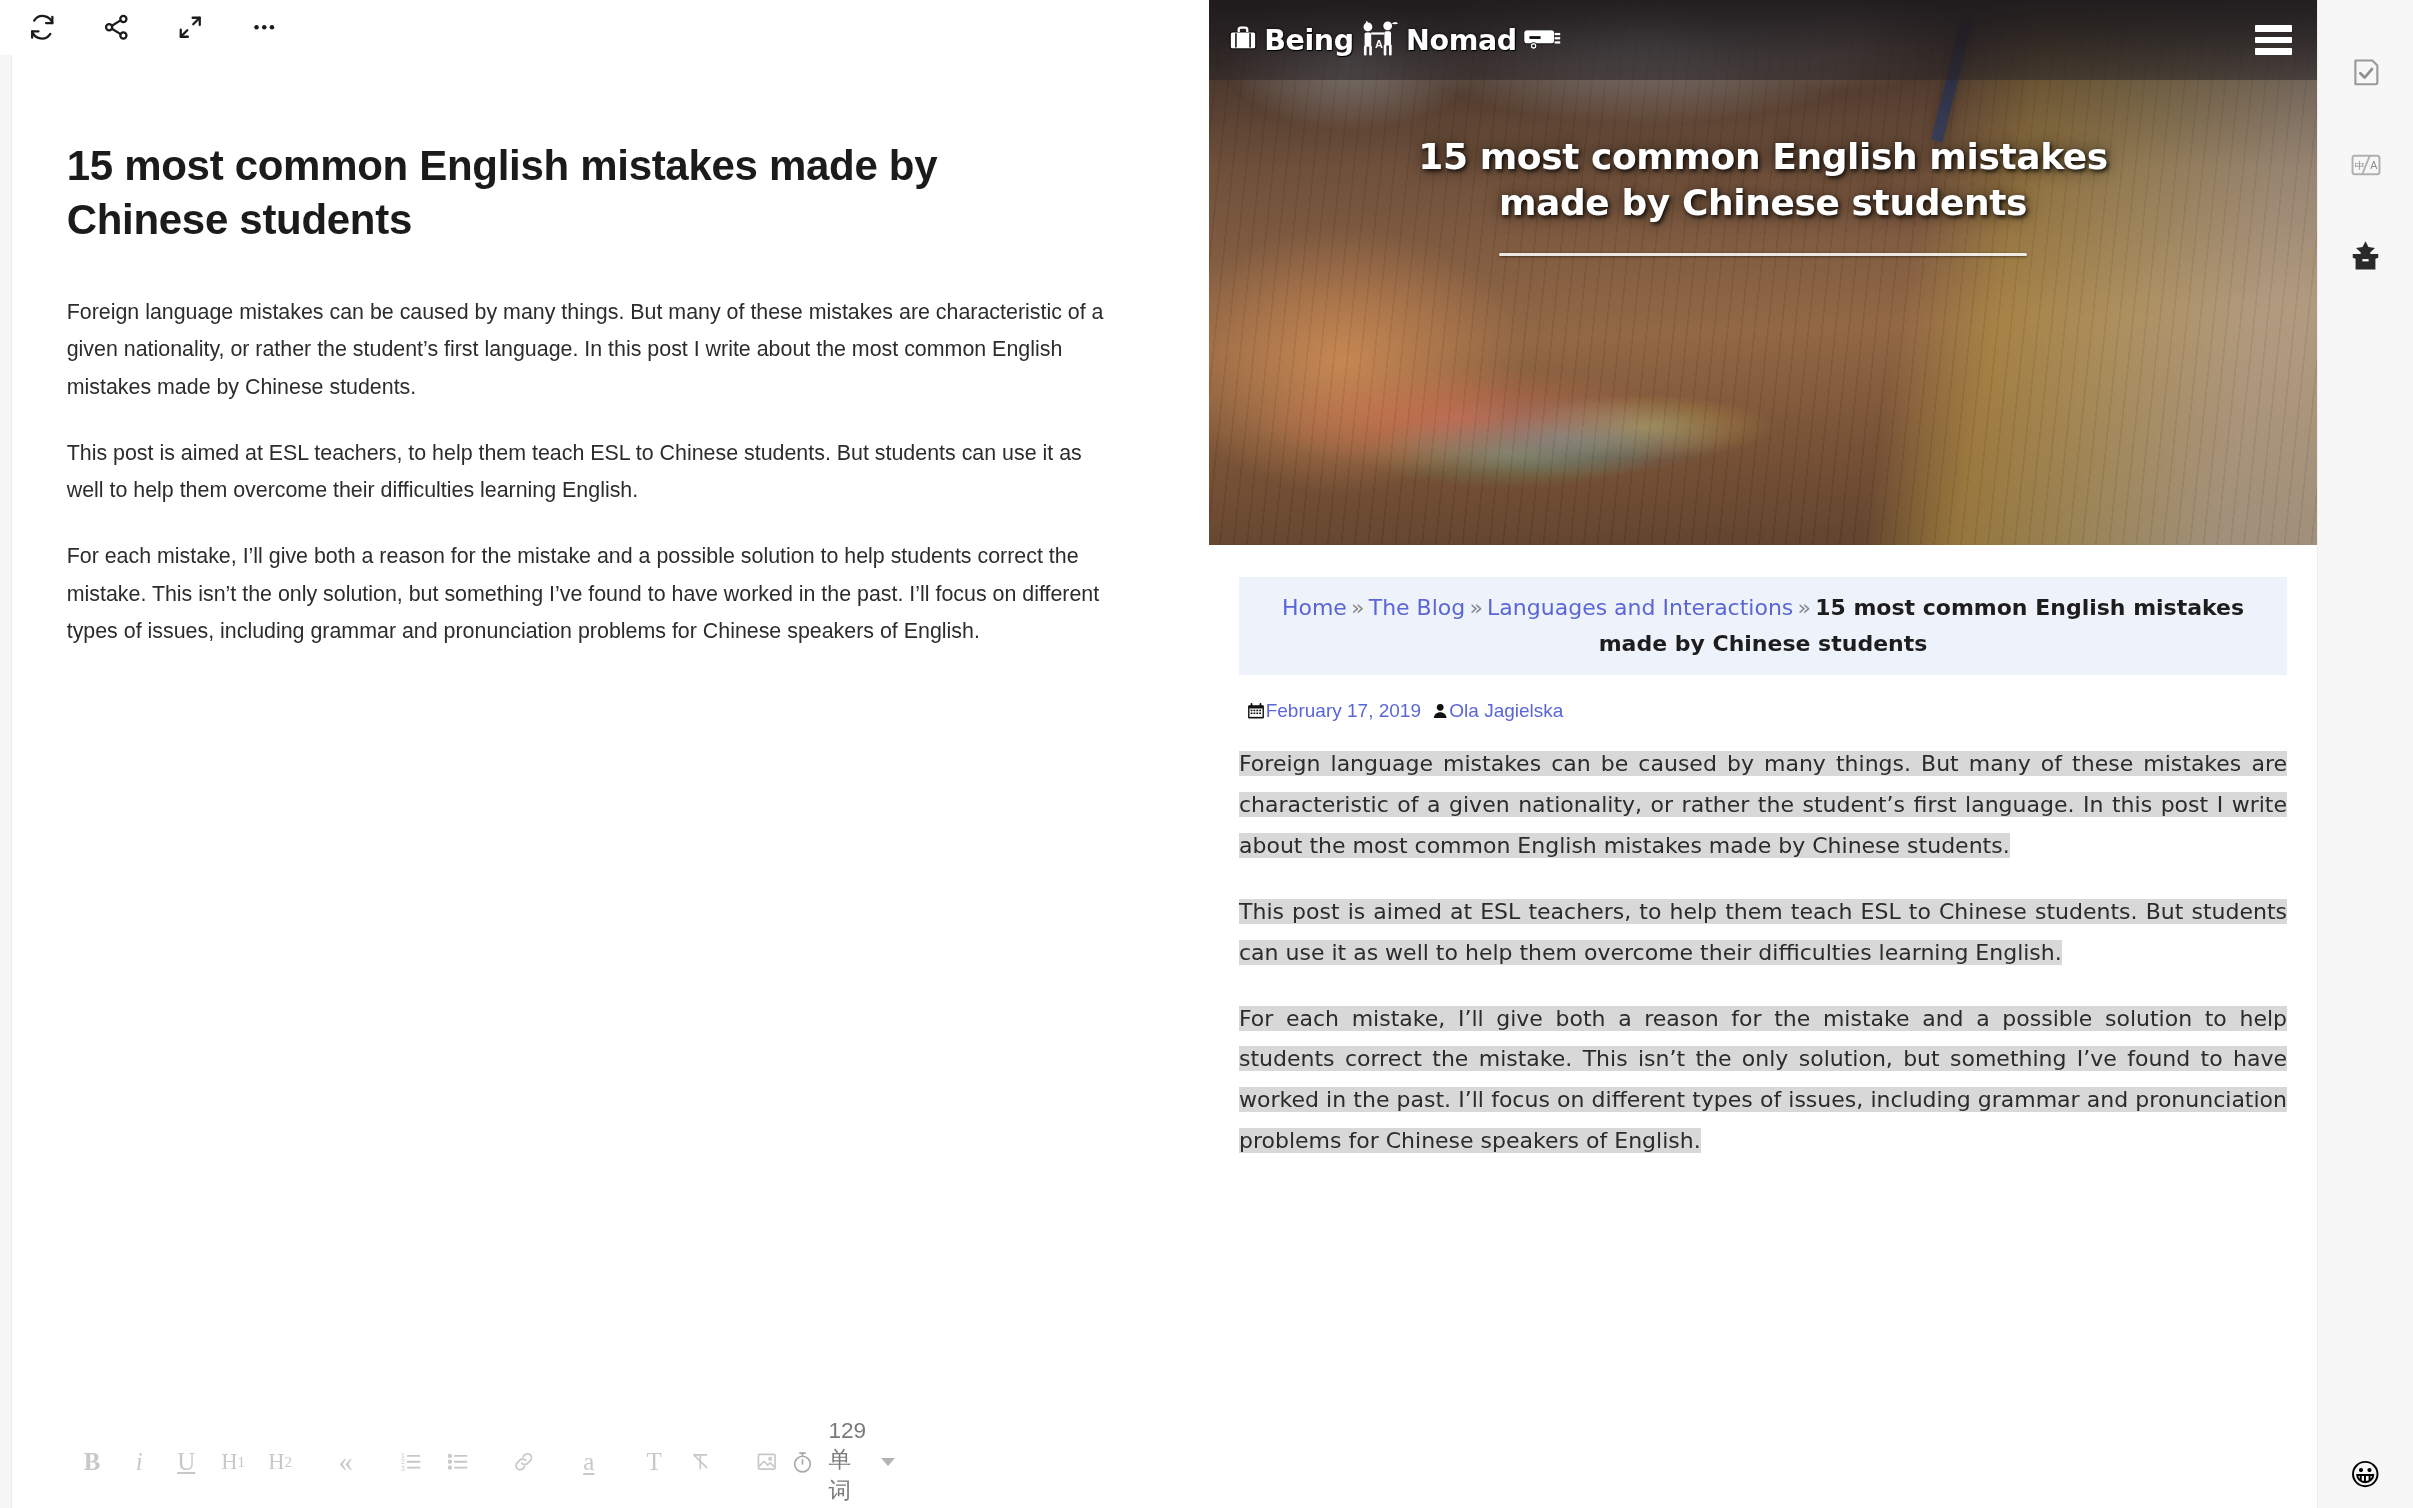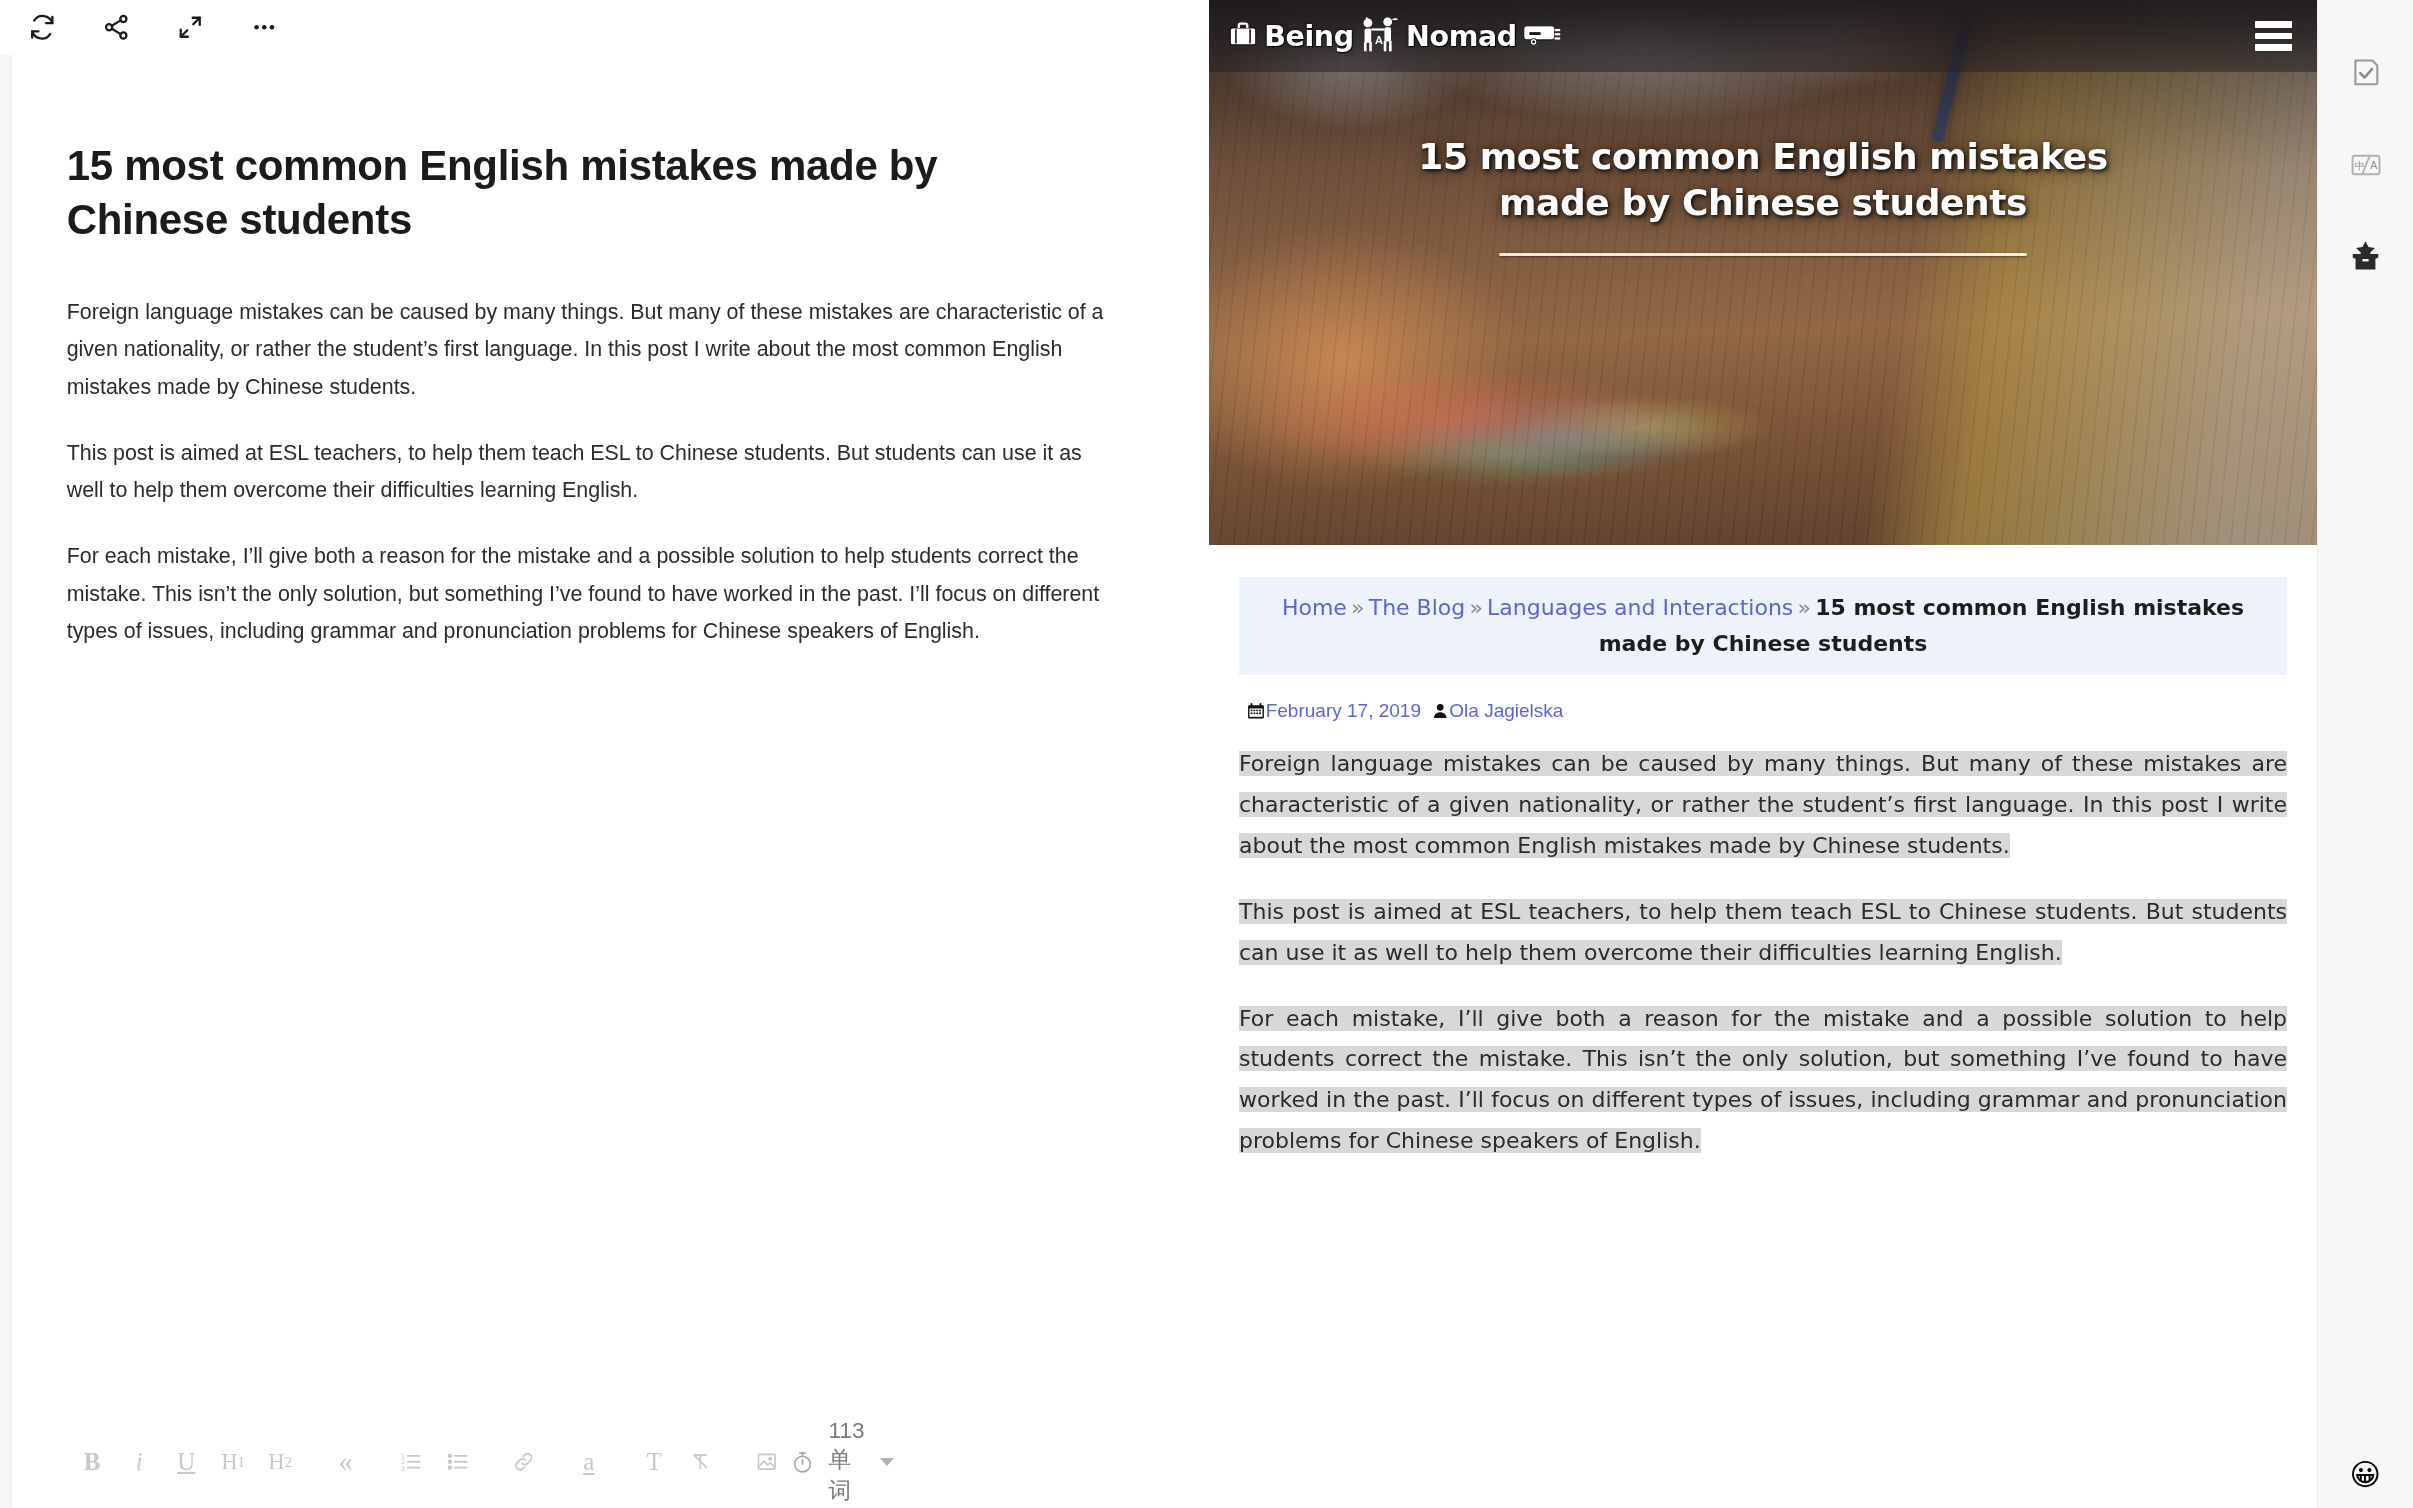--- a/index.html
+++ b/index.html
@@ -149,21 +149,21 @@
     transform: rotate(14deg);
     border-radius: 2.5px;
     box-shadow: 0 0 11.7px rgba(0,0,0,.35);
   }
   .hero-shade {
     position: absolute; inset: 0;
     background: linear-gradient(180deg, rgba(25,22,24,.78) 0px, rgba(35,30,32,.52) 59px,
       rgba(60,50,50,.30) 168px, rgba(70,55,50,.18) 302px, rgba(60,45,40,.10) 545px);
   }
   .hero-header {
-    position: absolute; left: 0; top: 0; width: 1108px; height: 72px;
+    position: absolute; left: 0; top: 0; width: 1108px; height: 80px;
     display: flex; align-items: center;
     background: linear-gradient(180deg, rgba(30,27,30,.85), rgba(40,35,38,.55));
     z-index: 5;
   }
   .logo {
     display: flex; align-items: center; gap: 4.2px;
     margin-left: 17px;
     color: #ffffff;
   }
   .logo-text {
@@ -374,21 +374,21 @@
 
       <div class="wordcount-group">
         <span class="meta-icon" style="color:#a8a8a8">
           <svg width="25" height="25" viewBox="0 0 24 24" fill="none" stroke="currentColor" stroke-width="1.6" stroke-linecap="round">
             <circle cx="12" cy="13.5" r="7.5"></circle>
               <line x1="12" y1="13.5" x2="12" y2="9.5"></line>
             <line x1="9.5" y1="3" x2="14.5" y2="3"></line>
               <line x1="12" y1="3" x2="12" y2="6"></line>
           </svg>
         </span>
-        <span class="wordcount-text">113 单词</span>
+        <span class="wordcount-text">129 单词</span>
         <span class="caret-down"></span>
       </div>
     </div>
   </div>
 
   <div class="web-pane">
 
     <div class="hero">
       <div class="hero-photo"></div>
       <div class="hero-wood-lines"></div>

